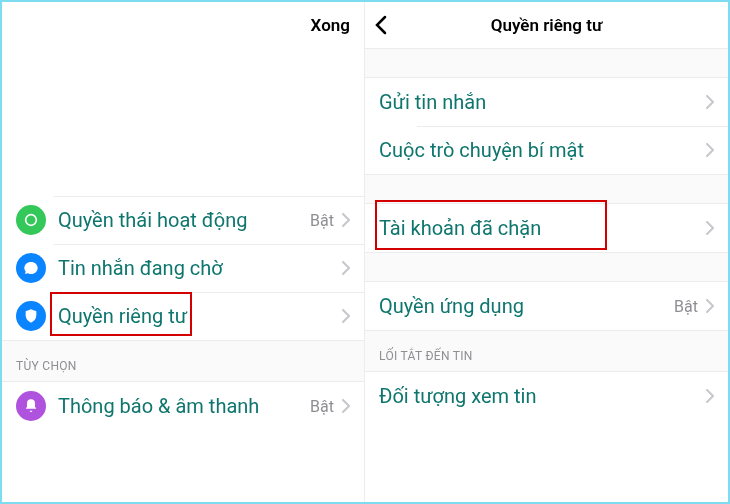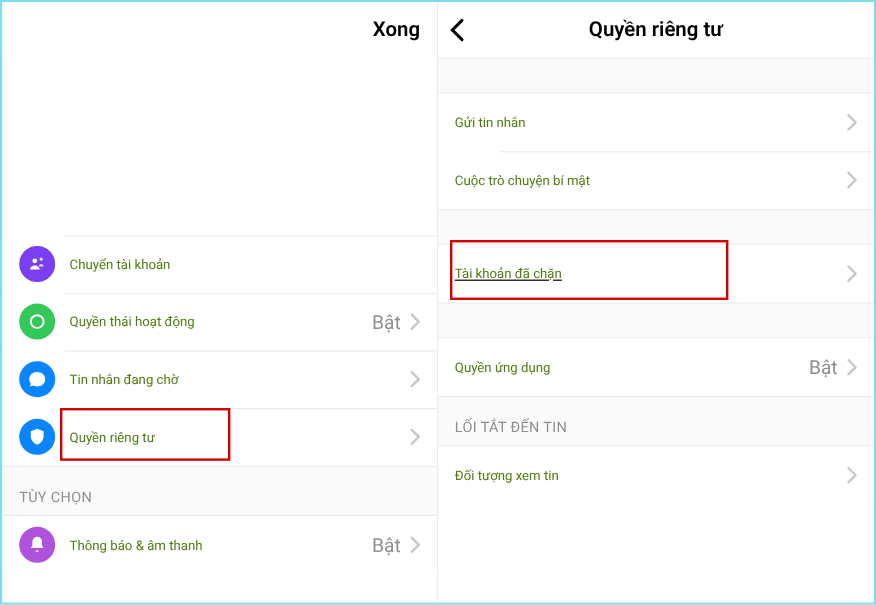--- a/index.html
+++ b/index.html
@@ -99,22 +99,22 @@
     height: 30px;
     border-radius: 50%;
     display: flex;
     align-items: center;
     justify-content: center;
     margin-right: 12px;
     flex-shrink: 0;
   }
   .icon-wrap svg { width: 16px; height: 16px; }
   .row-label {
-    font-size: 11px;
-    color: #4d7c0f;
+    font-size: 20px;
+    color: #0f766e;
     flex: 1;
   }
   .row-value {
     font-size: 16px;
     color: #8e8e93;
     margin-right: 8px;
   }
   .chevron svg { width: 8px; height: 14px; display: block; }
   .highlight {
     position: absolute;
@@ -143,32 +143,20 @@
 <div class="container">
 
   <div class="pane pane-left">
     <div class="header header-left">
       <span class="header-done">Xong</span>
     </div>
 
     <div class="left-spacer"></div>
 
 
-    <div class="row">
-      <div class="row-sep"></div>
-      <div class="icon-wrap bg-purple">
-        <svg viewBox="0 0 24 24" fill="#fff">
-            <circle cx="9" cy="8" r="3"></circle>
-            <path d="M3 19c0-3 3-5 6-5s6 2 6 5"></path>
-            <circle cx="17" cy="6" r="2" opacity="0.8"></circle>
-            <path d="M14 15c0-2 2-3 3-3s3 1 3 3" opacity="0.8"></path>
-          </svg>
-      </div>
-      <span class="row-label">Chuyển tài khoản</span>
-    </div>
 
     <div class="row">
       <div class="row-sep"></div>
       <div class="icon-wrap bg-green">
         <svg viewBox="0 0 24 24" fill="none" stroke="#fff" stroke-width="2.5">
             <circle cx="12" cy="12" r="8"></circle>
           </svg>
       </div>
       <span class="row-label">Quyền thái hoạt động</span>
       <span class="row-value">Bật</span>
@@ -256,21 +244,21 @@
       <span class="row-label">Cuộc trò chuyện bí mật</span>
       <span class="chevron">
         <svg viewBox="0 0 8 14" fill="none">
             <path d="M1 1l6 6-6 6" stroke="#c7c7cc" stroke-width="2" stroke-linecap="round"></path>
           </svg>
       </span>
     </div>
 
     <div class="section-gap"></div>
 
-    <div class="row row-right row-first" style="position:relative;text-decoration:underline;">
+    <div class="row row-right row-first" style="position:relative;">
 
       <span class="row-label">Tài khoản đã chặn</span>
       <span class="chevron">
         <svg viewBox="0 0 8 14" fill="none">
             <path d="M1 1l6 6-6 6" stroke="#c7c7cc" stroke-width="2" stroke-linecap="round"></path>
           </svg>
       </span>
       <div class="highlight highlight-right"></div>
     </div>
 

